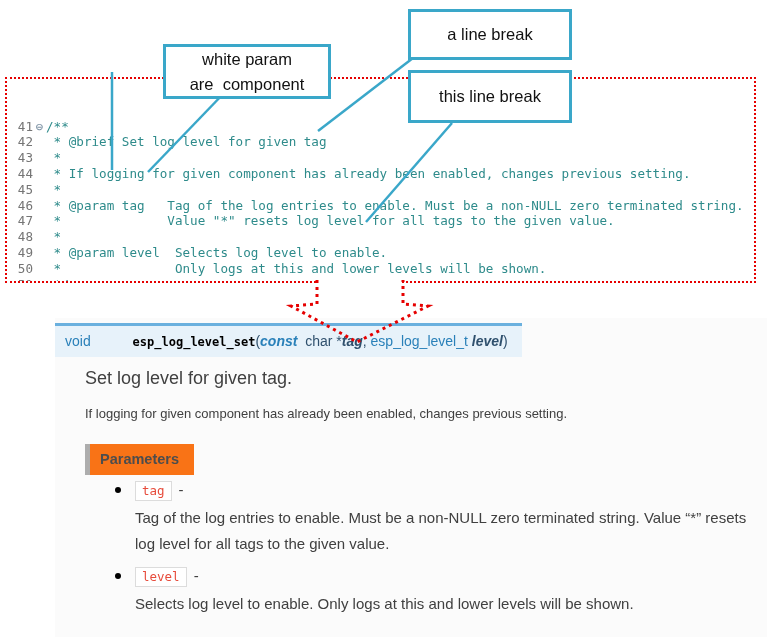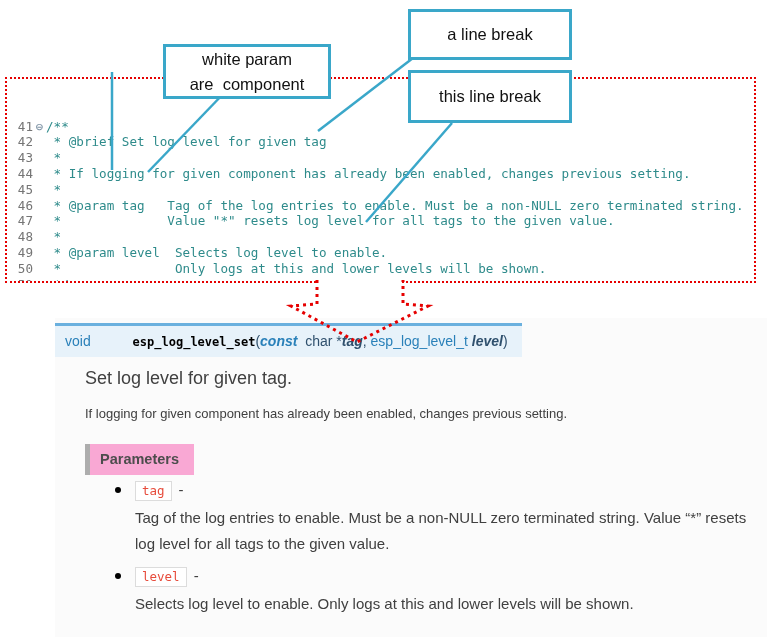--- a/index.html
+++ b/index.html
@@ -47,21 +47,21 @@
   }
   .seg-name { font-family:"DejaVu Sans Mono", monospace; font-weight:bold; color:#000; font-size:12px;margin-left:38px; }
   .seg-kw  { color:#2980b9; }
   .seg-pl  { color:#2f506d; }
   .seg-em  { color:#2f506d; font-style:italic; font-weight:bold; }
   .seg-em2 { color:#2980b9; font-style:italic; font-weight:bold; }
   .brief { position:absolute; left:30px; top:50px;  font-size:18px; }
   .para  { position:absolute; left:30px; top:88px;  font-size:13px; }
   .params-title {
     position:absolute; left:30px; top:126px;
-    background:#f9a8d4; border-left:5px solid #adadad;
+    background:#f97316; border-left:5px solid #adadad;
     padding:7px 15px 8px 10px; font-weight:bold; color:#4d4d4d; font-size:14.5px;
   }
   .param-item { position:absolute; left:60px; width:650px; font-size:15px; }
   .li1 { top:163px; } .li2 { top:249px; }
   .bullet { display:inline-block; width:6px; height:6px; border-radius:50%; background:#000; vertical-align:2px; margin-right:14px; }
   .chip {
     font-family:"DejaVu Sans Mono", monospace; font-size:12.5px; color:#e74c3c;
     background:#fff; border:1px solid #dcdcdc; padding:1px 6px 2px;
   }
   .dash { margin-left:7px; }

